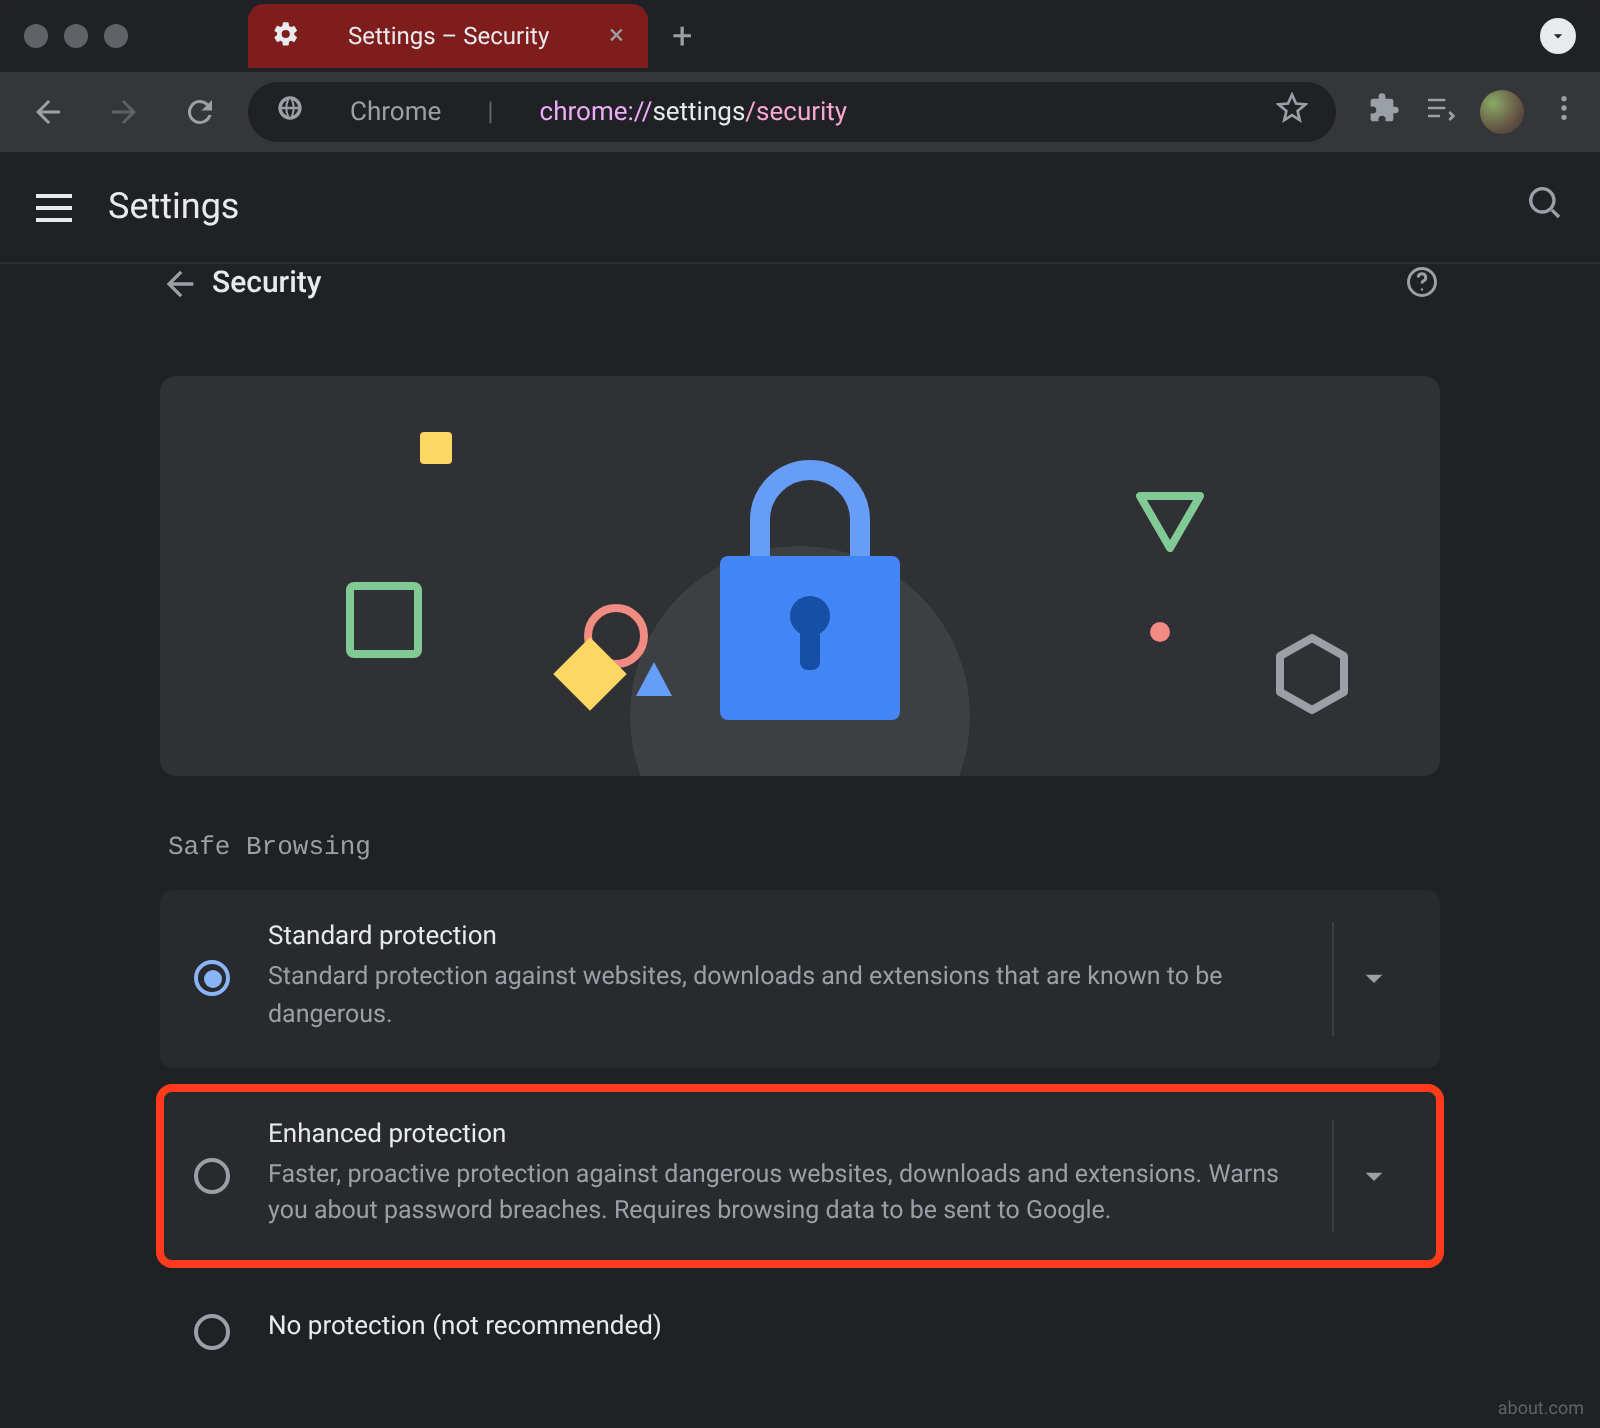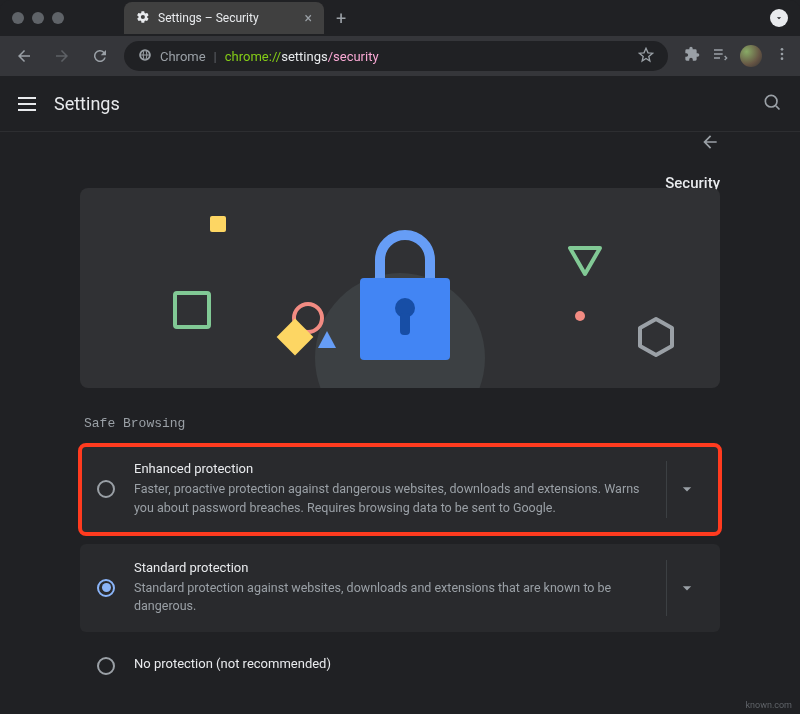--- a/index.html
+++ b/index.html
@@ -18,25 +18,25 @@
       background: #202124;
       display: flex;
       align-items: center;
       padding: 0 12px;
     }
     .traffic-lights { display: flex; gap: 8px; margin-right: 60px; }
     .tl { width: 12px; height: 12px; border-radius: 50%; background: #5f6368; }
     .tab {
       display: flex;
       align-items: center;
-      background: #404040;
+      background: #7f1d1d;
       height: 32px;
       padding: 0 12px;
       border-radius: 8px 8px 0 0;
-      gap: 8px;
+      gap: 24px;
       font-size: 12px;
       color: #e8eaed;
       min-width: 200px;
     }
     .tab .gear-icon svg { width: 14px; height: 14px; }
     .tab-close { color: #9aa0a6; font-size: 14px; margin-left: auto; cursor: pointer; }
     .new-tab { color: #9aa0a6; font-size: 18px; margin-left: 12px; cursor: pointer; }
     .titlebar-right { margin-left: auto; display: flex; align-items: center; gap: 12px; }
     .chevron-circle { width: 18px; height: 18px; border-radius: 50%; background: #e8eaed; display: flex; align-items: center; justify-content: center; }
     .chevron-circle svg { width: 10px; height: 10px; }
@@ -53,27 +53,27 @@
     .nav-btn svg { width: 18px; height: 18px; }
     .nav-btn.disabled { opacity: 0.4; }
     .omnibox {
       flex: 1;
       height: 30px;
       background: #202124;
       border-radius: 15px;
       display: flex;
       align-items: center;
       padding: 0 14px;
-      gap: 8px;
+      gap: 23px;
       font-size: 13px;
     }
     .omnibox .globe { color: #9aa0a6; }
     .omnibox .url-label { color: #9aa0a6; }
     .omnibox .url-sep { color: #5f6368; }
-    .omnibox .url-scheme { color: #84cc16; }
+    .omnibox .url-scheme { color: #f0abfc; }
     .omnibox .url-bold { color: #e8eaed; }
     .omnibox .url-rest { color: #f9a8d4; }
     .omnibox .star { margin-left: auto; color: #9aa0a6; }
     .toolbar-right { display: flex; align-items: center; gap: 12px; color: #9aa0a6; padding-left: 6px; }
     .avatar { width: 22px; height: 22px; border-radius: 50%; background: radial-gradient(circle at 30% 30%, #8a6 0%, #654 60%, #333 100%); }
     
     .settings-header {
       height: 56px;
       display: flex;
       align-items: center;
@@ -85,24 +85,23 @@
     }
     .hamburger { display: flex; flex-direction: column; gap: 4px; cursor: pointer; }
     .hamburger span { width: 18px; height: 2px; background: #e8eaed; }
     .settings-header .search { margin-left: auto; color: #9aa0a6; cursor: pointer; }
     
     .content {
       padding: 0 80px;
     }
     .page-header {
       display: flex;
-      align-items: flex-end;
+      align-items: flex-start;
       height: 56px;
-      gap: 18px;
-      flex-direction: column;
+      gap: 6px;
     }
     .page-header .back { color: #9aa0a6; cursor: pointer; }
     .page-title { font-size: 15px; font-weight: 500; }
     .page-header .help { margin-left: auto; color: #9aa0a6; cursor: pointer; }
     
     .hero {
       height: 200px;
       background: #303134;
       border-radius: 8px;
       position: relative;
@@ -287,56 +286,56 @@
       <rect x="202" y="136" width="26" height="26" fill="#fdd663" transform="rotate(45 215 149)"></rect>
 
       <polygon points="490,60 520,60 505,86" fill="none" stroke="#81c995" stroke-width="4" stroke-linejoin="round"></polygon>
       <circle cx="500" cy="128" r="5" fill="#f28b82"></circle>
       <polygon points="560,140 576,131 592,140 592,158 576,167 560,158" fill="none" stroke="#9aa0a6" stroke-width="4" stroke-linejoin="round"></polygon>
     </svg>
   </div>
 
   <div class="section-label">Safe Browsing</div>
 
-  <div class="option-card highlighted">
-    <div class="radio">
-      <div class="radio-circle"></div>
-    </div>
-    <div class="option-text">
-      <div class="option-title">Enhanced protection</div>
-      <div class="option-desc">Faster, proactive protection against dangerous websites, downloads and extensions. Warns you about password breaches. Requires browsing data to be sent to Google.</div>
-    </div>
-    <div class="expand">
-      <svg viewBox="0 0 24 24" fill="currentColor">
-          <path d="M7 10l5 5 5-5z"></path>
-        </svg>
-    </div>
-  </div>
-
   <div class="option-card">
     <div class="radio">
       <div class="radio-circle selected">
           <div class="radio-dot"></div>
         </div>
     </div>
     <div class="option-text">
       <div class="option-title">Standard protection</div>
       <div class="option-desc">Standard protection against websites, downloads and extensions that are known to be dangerous.</div>
     </div>
     <div class="expand">
       <svg viewBox="0 0 24 24" fill="currentColor">
           <path d="M7 10l5 5 5-5z"></path>
         </svg>
     </div>
   </div>
 
+  <div class="option-card highlighted">
+    <div class="radio">
+      <div class="radio-circle"></div>
+    </div>
+    <div class="option-text">
+      <div class="option-title">Enhanced protection</div>
+      <div class="option-desc">Faster, proactive protection against dangerous websites, downloads and extensions. Warns you about password breaches. Requires browsing data to be sent to Google.</div>
+    </div>
+    <div class="expand">
+      <svg viewBox="0 0 24 24" fill="currentColor">
+          <path d="M7 10l5 5 5-5z"></path>
+        </svg>
+    </div>
+  </div>
+
   <div class="option-plain">
     <div class="radio">
       <div class="radio-circle"></div>
     </div>
     <div class="option-text">
       <div class="option-title">No protection (not recommended)</div>
     </div>
   </div>
 
 </div>
 
-<div class="watermark">known.com</div>
+<div class="watermark">about.com</div>
 
 </body></html>

